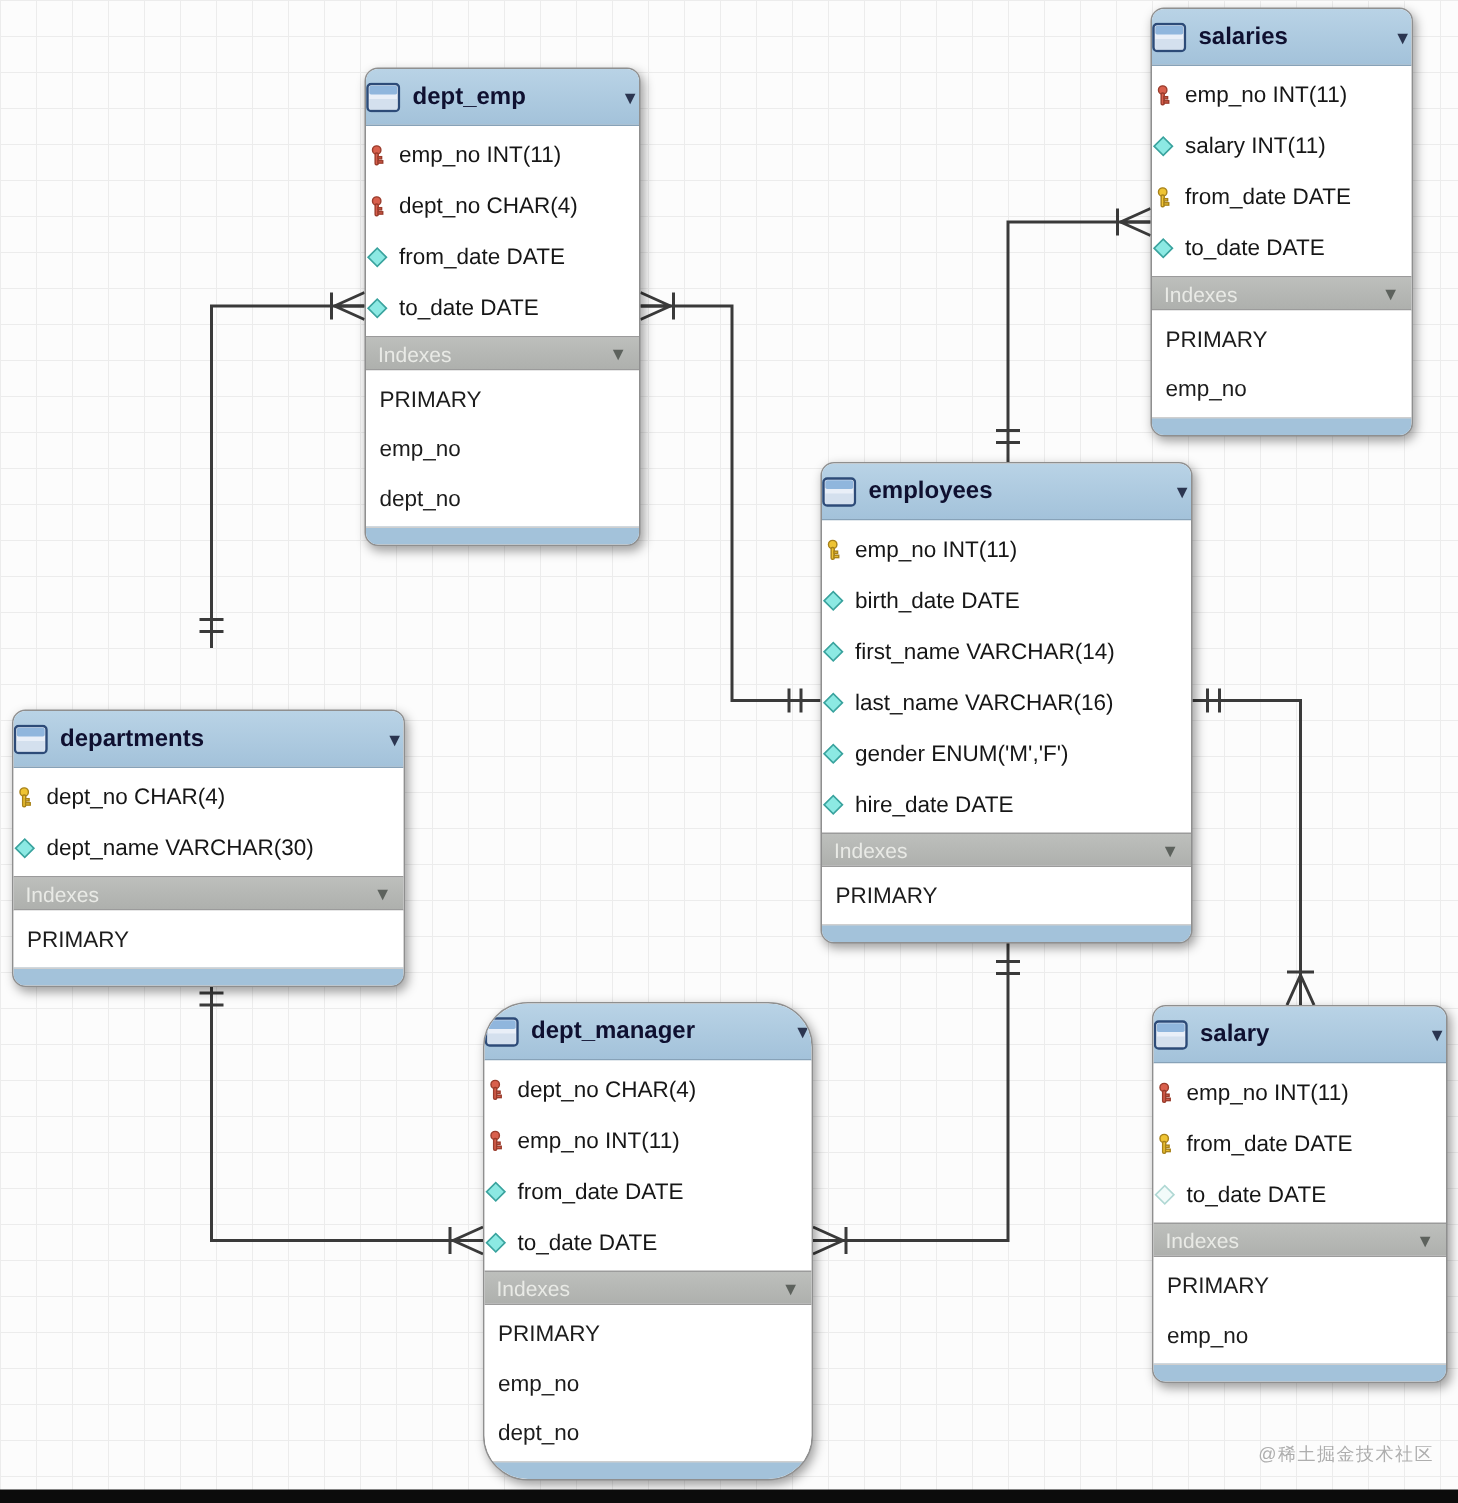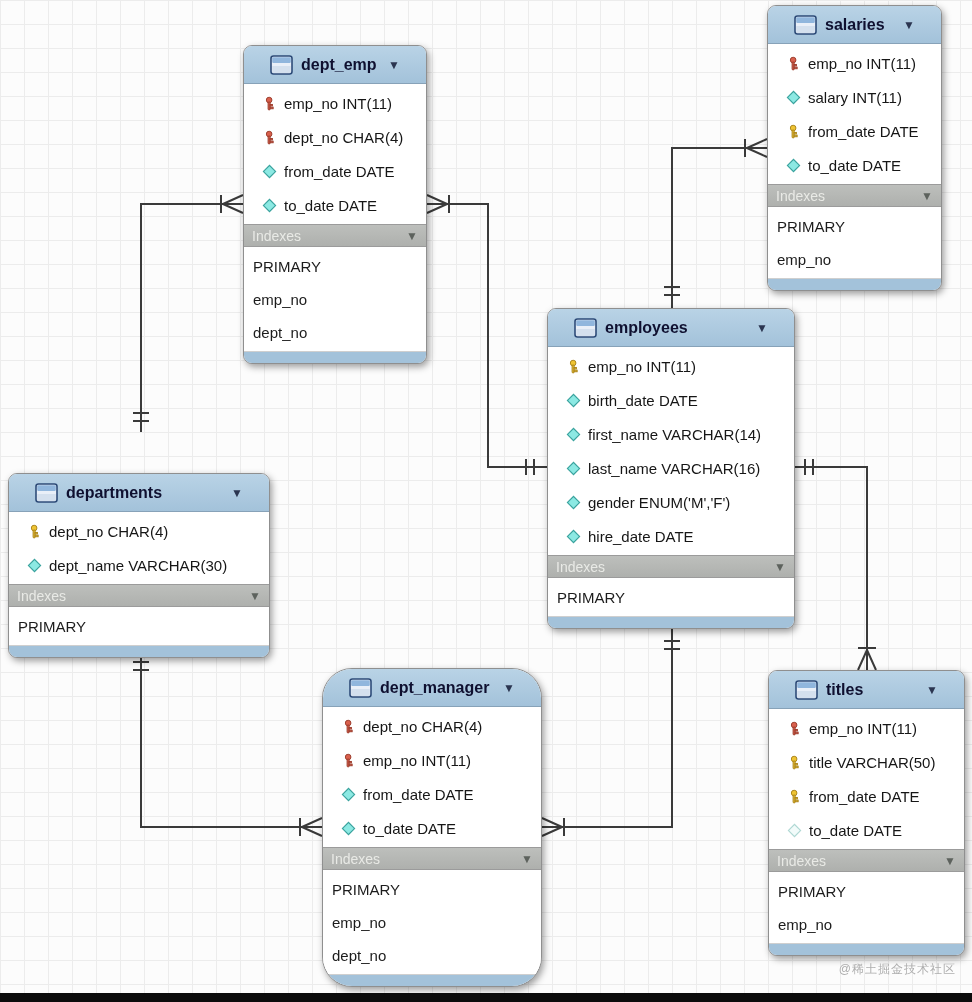--- a/index.html
+++ b/index.html
@@ -15,31 +15,31 @@
   }
 
   #connector-layer { position: absolute; left: 0; top: 0; width: 972px; height: 1002px; z-index: 1; }
 
   .table-card {
     position: absolute; z-index: 2; border-radius: 9px; background: #fff;
     border: 1px solid #8f8f8f; overflow: hidden;
     box-shadow: 2px 3px 7px rgba(0,0,0,.38);
   }
   .t-header {
-    height: 38px; display: flex; align-items: center; gap: 8px; padding: 0 26px;
+    height: 38px; display: flex; align-items: center; gap: 8px; padding: 0 0;
     background: linear-gradient(var(--header_blue_light), var(--header_blue));
     border-bottom: 1px solid #87a2b8;
   }
   .t-title { font-weight: bold; font-size: 16px; color: #0f1030; flex: 1;
              white-space: nowrap; overflow: hidden; }
   .tri { font-size: 12px; color: #2b3550; line-height: 1; cursor: pointer; }
   .tri.gray { color: #5d625d; }
 
   .t-cols { background: #fff; padding: 2px 0; }
-  .col-row { height: 34px; display: flex; align-items: center; gap: 7px; padding: 0 18px;
+  .col-row { height: 34px; display: flex; align-items: center; gap: 7px; padding: 0 0;
              font-size: 15px; color: #161616; white-space: nowrap; }
   .c-icon { width: 15px; height: 15px; display: inline-flex; flex: none; }
 
   .t-idx-bar {
     height: 23px; display: flex; align-items: center; padding: 0 8px;
     background: linear-gradient(#bdbfbc, var(--index_gray));
     border-top: 1px solid #9b9b9b; border-bottom: 1px solid #9b9b9b;
   }
   .idx-label { flex: 1; color: #e9eae6; font-weight: normal; font-size: 14px; }
 
@@ -398,21 +398,21 @@
   </div>
     <div class="table-card" style="left: 768px; top: 670px; width: 197px;">
     <div class="t-header">
       <span class="c-icon" style="width:23px;height:20px">
         <svg width="23" height="20" viewBox="0 0 23 20">
           <rect x="1" y="1" width="21" height="18" rx="2.5" fill="#e9eff8" stroke="#2d4b78" stroke-width="1.6"></rect>
           <rect x="2.2" y="2.2" width="18.6" height="5.8" rx="1.2" fill="#90b6dd"></rect>
           <rect x="2.2" y="11" width="18.6" height="7" fill="#c3d3e6" opacity="0.55"></rect>
         </svg>
       </span>
-      <span class="t-title">titles</span>
+      <span class="t-title">salary</span>
       <span class="tri">▼</span>
     </div>
     <div class="t-cols">
         <div class="col-row">
           <span class="c-icon">
             <svg width="15" height="15" viewBox="0 0 16 16">
      <circle cx="7.6" cy="4.3" r="3" fill="#d9604d" stroke="#9a3c2c"></circle>
      <rect x="6.5" y="6.4" width="2.2" height="8.4" rx="0.9" fill="#d9604d" stroke="#9a3c2c"></rect>
      <rect x="8.5" y="9" width="2.6" height="1.6" fill="#d9604d" stroke="#9a3c2c"></rect>
      <rect x="8.5" y="11.9" width="3.4" height="1.7" fill="#d9604d" stroke="#9a3c2c"></rect>
@@ -422,31 +422,20 @@
         </div>
         <div class="col-row">
           <span class="c-icon">
             <svg width="15" height="15" viewBox="0 0 16 16">
      <circle cx="7.6" cy="4.3" r="3" fill="#efc433" stroke="#a8821a"></circle>
      <rect x="6.5" y="6.4" width="2.2" height="8.4" rx="0.9" fill="#efc433" stroke="#a8821a"></rect>
      <rect x="8.5" y="9" width="2.6" height="1.6" fill="#efc433" stroke="#a8821a"></rect>
      <rect x="8.5" y="11.9" width="3.4" height="1.7" fill="#efc433" stroke="#a8821a"></rect>
    </svg>
           </span>
-          <span>title VARCHAR(50)</span>
-        </div>
-        <div class="col-row">
-          <span class="c-icon">
-            <svg width="15" height="15" viewBox="0 0 16 16">
-     <circle cx="7.6" cy="4.3" r="3" fill="#efc433" stroke="#a8821a"></circle>
-     <rect x="6.5" y="6.4" width="2.2" height="8.4" rx="0.9" fill="#efc433" stroke="#a8821a"></rect>
-     <rect x="8.5" y="9" width="2.6" height="1.6" fill="#efc433" stroke="#a8821a"></rect>
-     <rect x="8.5" y="11.9" width="3.4" height="1.7" fill="#efc433" stroke="#a8821a"></rect>
-   </svg>
-          </span>
           <span>from_date DATE</span>
         </div>
         <div class="col-row">
           <span class="c-icon">
             <svg width="15" height="15" viewBox="0 0 16 16">
      <rect x="3.4" y="3.4" width="9.2" height="9.2" transform="rotate(45 8 8)" fill="#f2fbfa" stroke="#b0d8d4" stroke-width="1.2"></rect>
    </svg>
           </span>
           <span>to_date DATE</span>
         </div>

